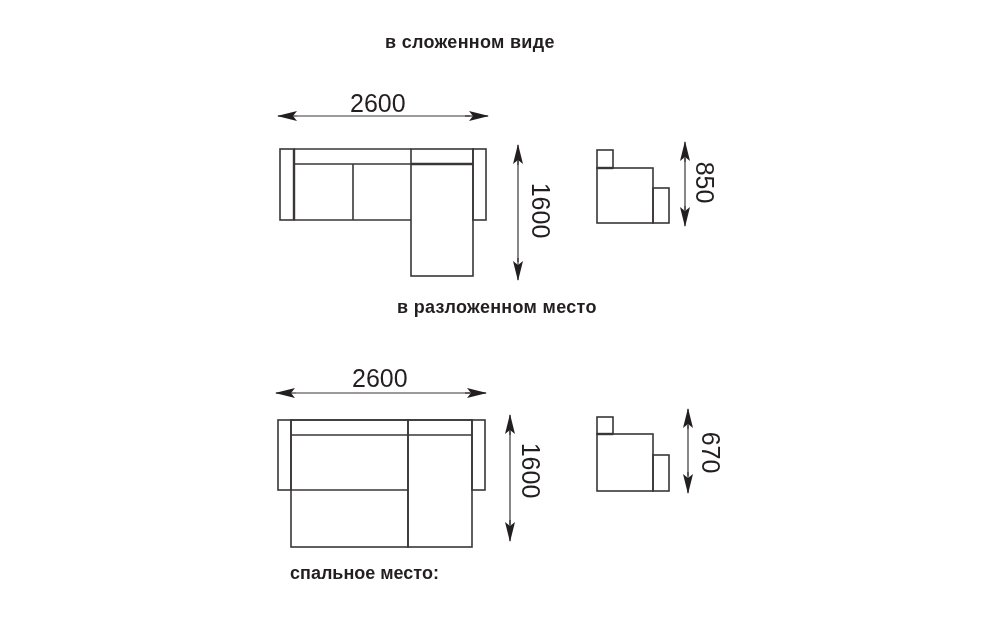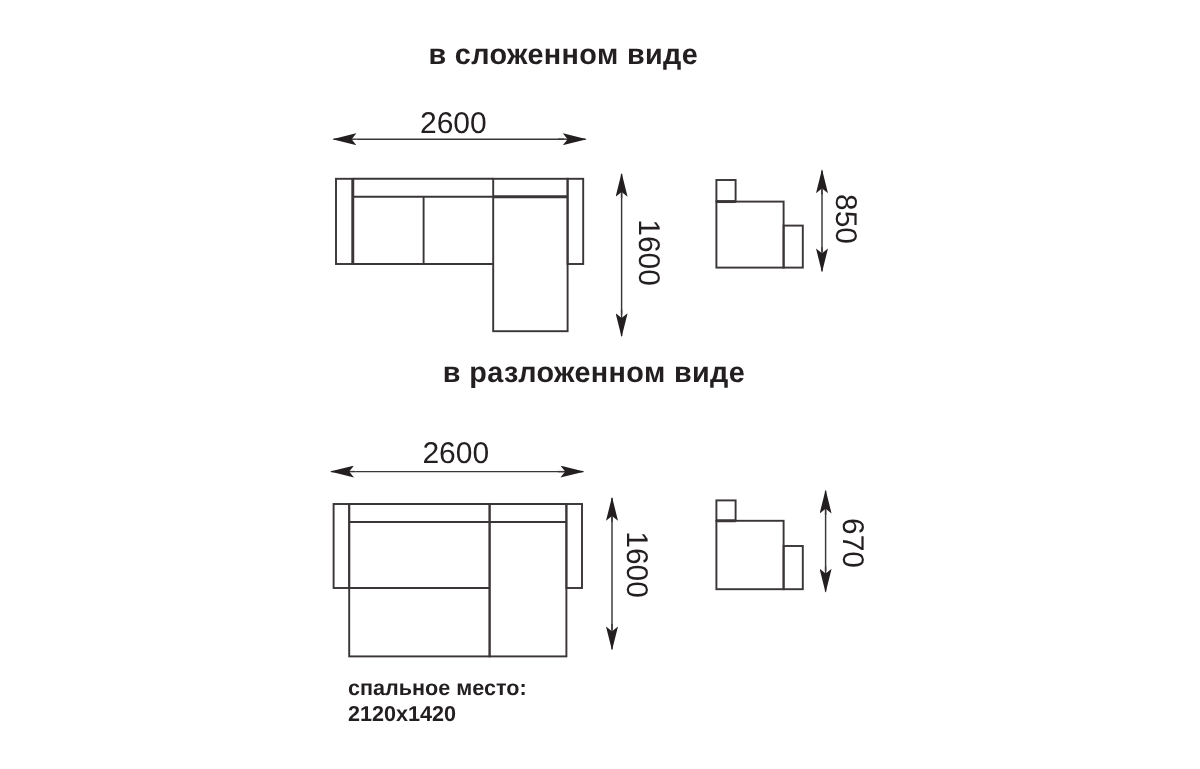--- a/index.html
+++ b/index.html
@@ -1,34 +1,34 @@
 <!DOCTYPE html>
 <html><head>
   <meta charset="utf-8">
   <style>
     html, body { margin: 0; padding: 0; background: #ffffff; }
     body { width: 1000px; height: 641px; position: relative; overflow: hidden;
            font-family: "Liberation Sans", sans-serif; color: #231f20; }
-    .title { position: absolute; font-weight: bold; font-size: 24px; white-space: nowrap;
-             letter-spacing: 0.3px; }
+    .title { position: absolute; font-weight: bold; font-size: 18px; white-space: nowrap;
+             letter-spacing: 0.3px; margin-left: 28px; }
     .dim { position: absolute; font-size: 25px; white-space: nowrap; line-height: 1; }
     .rot { transform: rotate(90deg); transform-origin: center center; }
     .caption { position: absolute; font-weight: bold; font-size: 18px; text-align: left;
                white-space: nowrap; line-height: 22px; }
     svg.drawing { position: absolute; left: 0; top: 0; }
     .ln { stroke: #3a3637; stroke-width: 1.6; fill: none; }
     .ln-thick { stroke: #3a3637; stroke-width: 2.4; fill: none; }
     .dimline { stroke: #3a3637; stroke-width: 1.2; fill: none; }
     .arrowhead { fill: #231f20; }
   </style>
 </head>
 <body>
 
 <div class="title" style="left:357px; top:32px;">в сложенном виде</div>
-<div class="title" style="left:369px; top:297px;">в разложенном виде</div>
+<div class="title" style="left:369px; top:297px;">в разложенном место</div>
 
 <svg class="drawing" width="1000" height="641" viewBox="0 0 1000 641">
   <defs>
     <marker id="arr" viewBox="0 0 20 10" refX="19" refY="5" markerWidth="20" markerHeight="10" orient="auto" markerUnits="userSpaceOnUse">
       <path d="M0,0 L20,5 L0,10 L4,5 Z" class="arrowhead"></path>
     </marker>
   </defs>
 
   <g>
 
@@ -101,14 +101,13 @@
 <div class="dim" style="left:350px; top:91px;">2600</div>
 <div class="dim rot" style="left:512px; top:198px; width:56px; text-align:center;">1600</div>
 <div class="dim rot" style="left:683px; top:170px; width:42px; text-align:center;">850</div>
 
 <div class="dim" style="left:352px; top:366px;">2600</div>
 <div class="dim rot" style="left:502px; top:458px; width:56px; text-align:center;">1600</div>
 <div class="dim rot" style="left:689px; top:440px; width:42px; text-align:center;">670</div>
 
 <div class="caption" style="left:290px; top:562px; width:180px;">
   <div>спальное место:</div>
-  <div>2120x1420</div>
 </div>
 
 </body></html>

